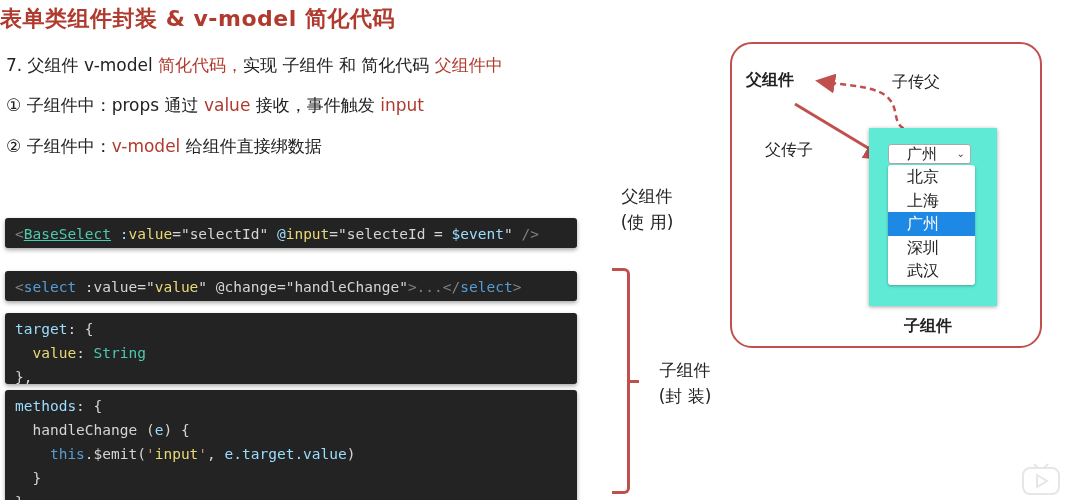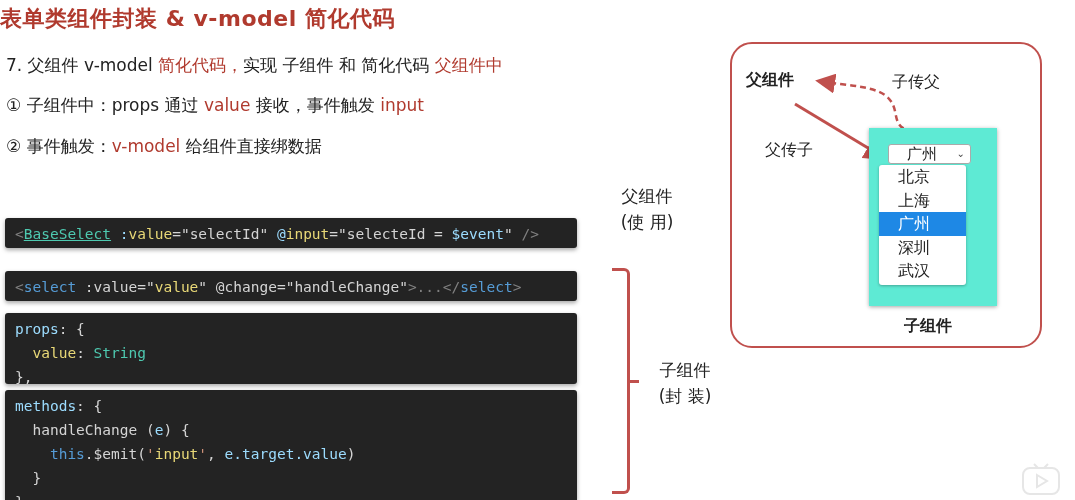--- a/index.html
+++ b/index.html
@@ -54,49 +54,49 @@
     position:absolute; left:137px; top:84px; width:128px; height:178px;
     background:#5eead4; box-shadow:0 1px 4px rgba(0,0,0,0.35);
   }
   .select-box {
     position:absolute; left:19px; top:16px; width:83px; height:20px;
     border:1px solid #aaa; border-radius:3px; box-sizing:border-box;
     font-size:15px; line-height:18px; padding-left:18px; background:#fff;
   }
   .select-box .chev { position:absolute; right:5px; top:0; font-size:10px; color:#444; }
   .options {
-    position:absolute; left:10px; top:37px; width:87px; height:120px;
+    position:absolute; left:19px; top:37px; width:87px; height:120px;
     background:#fff; box-shadow:0 1px 3px rgba(0,0,0,0.3); border-radius:3px;
   }
   .opt {
     height:23.5px; line-height:23.5px; font-size:16px; padding-left:19px; color:#222;
   }
   .opt.selected { background:#1e88e5; color:#fff; }
   .play-icon { position:absolute; left:1020px; top:458px; }
 </style>
 </head>
 <body>
 
 <div class="title">表单类组件封装 &amp; v-model 简化代码</div>
 
 <div class="line" style="top:54px;">
   <span>7. 父组件 v-model </span><span class="red">简化代码，</span><span>实现 子组件 和 简化代码 </span><span class="red">父组件中</span>
 </div>
 <div class="line" style="top:94px;">
   <span>① 子组件中：props 通过 </span><span class="red">value</span><span> 接收，事件触发 </span><span class="red">input</span>
 </div>
 <div class="line" style="top:135px;">
-  <span>② 事件触发：</span><span class="red">v-model</span><span> 给组件直接绑数据</span>
+  <span>② 子组件中：</span><span class="red">v-model</span><span> 给组件直接绑数据</span>
 </div>
 
 <div class="code" style="top:218px; height:30px;"><span class="c-tag">&lt;</span><span class="c-comp">BaseSelect</span> <span class="c-attr">:</span><span class="c-val">value</span><span class="c-plain">="selectId" </span><span class="c-attr">@</span><span class="c-val">input</span><span class="c-plain">="selecteId = </span><span class="c-attr">$event</span><span class="c-plain">" </span><span class="c-tag">/&gt;</span></div>
 
 <div class="code" style="top:271px; height:30px;"><span class="c-tag">&lt;</span><span class="c-kw">select</span> <span class="c-plain">:value="</span><span class="c-val">value</span><span class="c-plain">" @change="handleChange"</span><span class="c-tag">&gt;...&lt;/</span><span class="c-kw">select</span><span class="c-tag">&gt;</span></div>
 
-<div class="code" style="top:313px; height:71px;"><span class="c-attr">props</span><span class="c-plain">: {</span>
+<div class="code" style="top:313px; height:71px;"><span class="c-attr">target</span><span class="c-plain">: {</span>
   <span class="c-val">value</span><span class="c-plain">: </span><span class="c-type">String</span>
 <span class="c-plain">},</span></div>
 
 <div class="code" style="top:390px; height:110px; border-radius:3px 3px 0 0;"><span class="c-attr">methods</span><span class="c-plain">: {</span>
   <span class="c-plain">handleChange (</span><span class="c-attr">e</span><span class="c-plain">) {</span>
     <span class="c-kw">this</span><span class="c-plain">.$emit(</span><span class="c-str">'</span><span class="c-val">input</span><span class="c-str">'</span><span class="c-plain">, </span><span class="c-attr">e.target.value</span><span class="c-plain">)</span>
   <span class="c-plain">}</span>
 <span class="c-plain">}</span></div>
 
 <div class="label" style="left:612px; top:183px; width:70px;">

